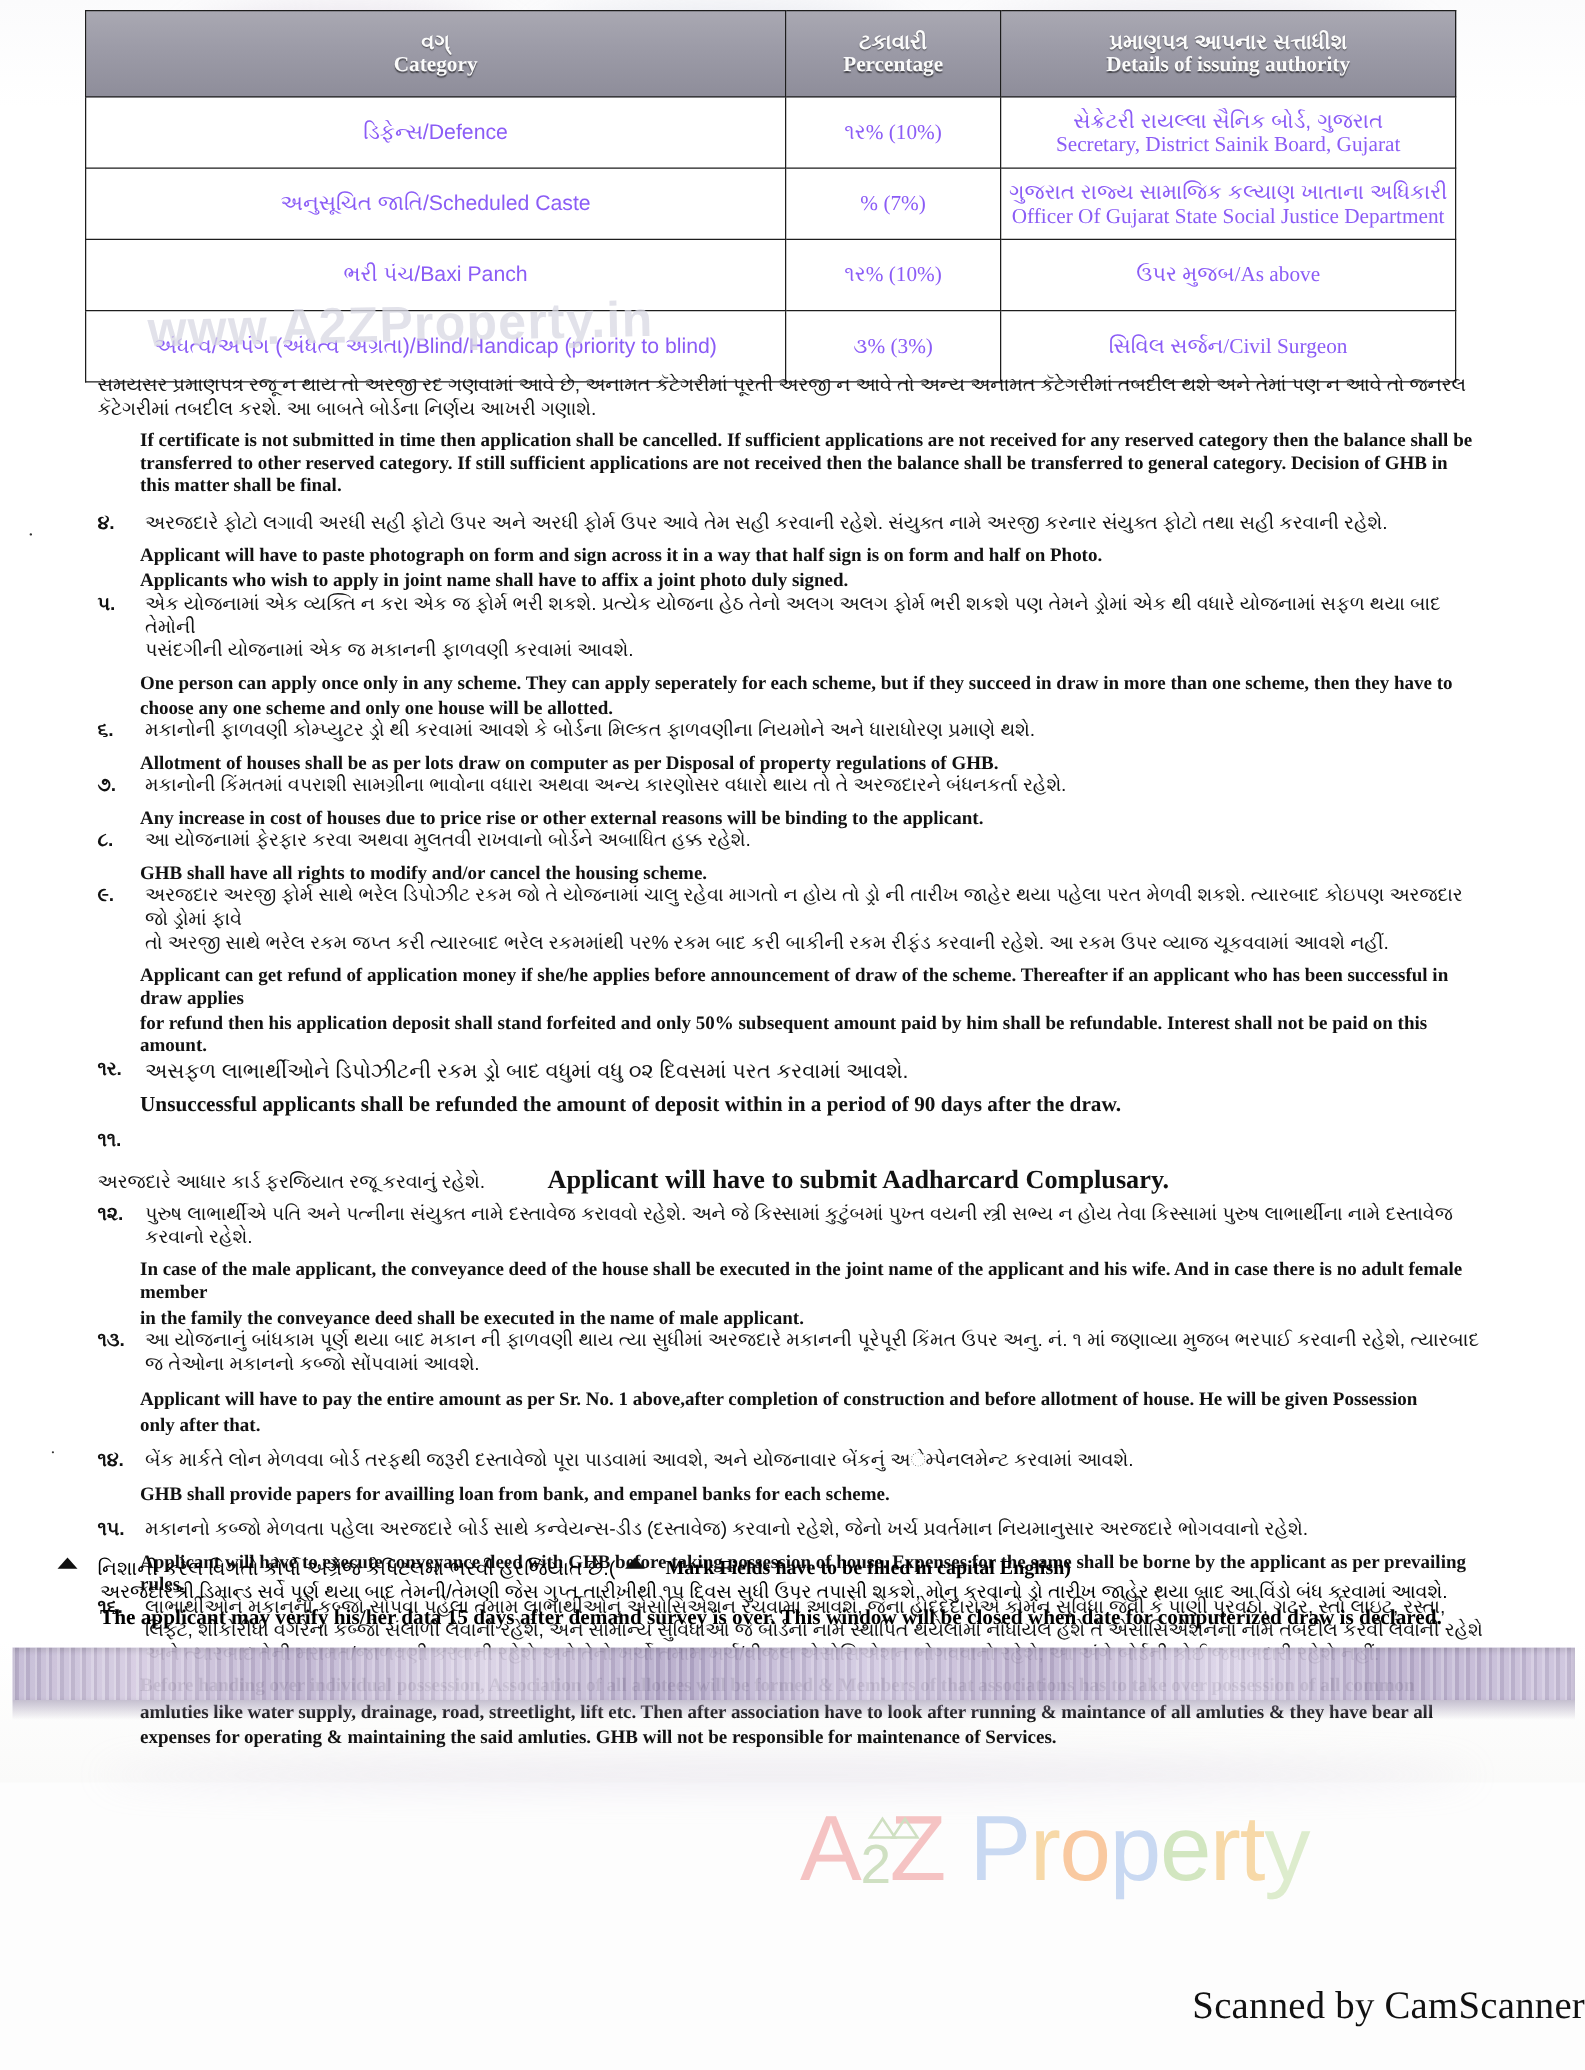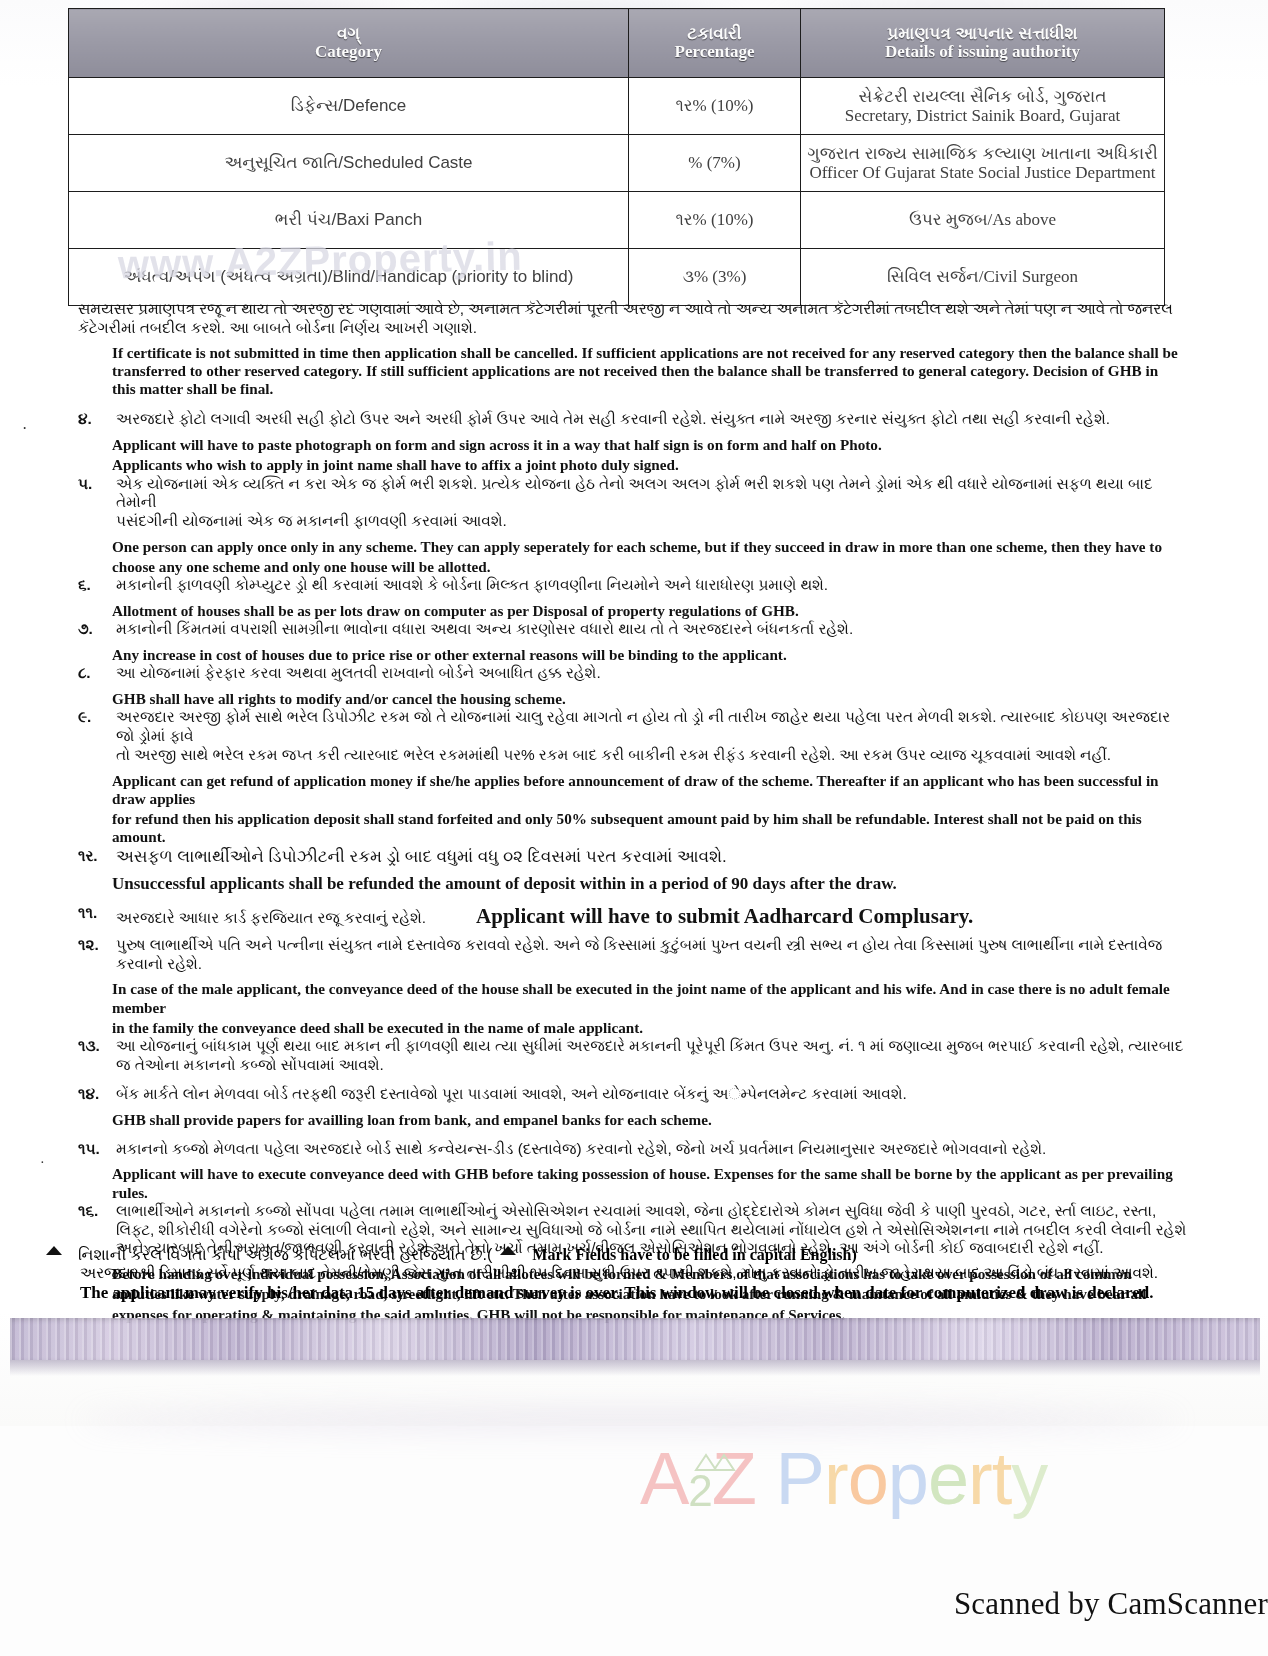--- a/index.html
+++ b/index.html
@@ -82,21 +82,21 @@
     position:absolute;left:68px;top:8px;width:1096px;
     border-collapse:collapse;
     table-layout:fixed;
     padding-left:16px;
   }
   #cat-table td,#cat-table th{
     border:1.6px solid #1d1d1d;
     text-align:center;
     vertical-align:middle;
     padding:4px 6px;
-    color:#404040;
+    color:#8b5cf6;
   }
   #cat-table thead th{
     background:linear-gradient(180deg,#a9a8b2 0%,#9d9ca8 40%,#8e8d9a 100%);
     color:#fbfbfb;
     text-shadow:0 1px 1px rgba(0,0,0,.55);
     font-weight:700;
     height:60px;
     font-size:19px;
     line-height:1.08;
   }
@@ -355,21 +355,21 @@
       <div class="clause">
         <div class="cl-num guj-line">૧ર.</div>
         <div class="cl-body">
           <div class="guj-line" style="font-size:17px;">અસફળ લાભાર્થીઓને ડિપોઝીટની રકમ ડ્રો બાદ વધુમાં વધુ ૦૨ દિવસમાં પરત કરવામાં આવશે.</div>
         </div>
       </div>
       <div class="indent">
         <div class="eng-line" style="font-size:17px;">Unsuccessful applicants shall be refunded the amount of  deposit within in a period of 90 days after the draw.</div>
       </div>
 
-      <div class="clause" style="margin-top:9px;">
+      <div class="clause" style="margin-top:9px;flex-direction:column;">
         <div class="cl-num guj-line">૧૧.</div>
         <div class="cl-body">
           <span class="guj-line" style="display:inline;">અરજદારે આધાર કાર્ડ ફરજિયાત રજૂ કરવાનું રહેશે.</span>
           <span class="inline-eng">Applicant will have to submit  Aadharcard Complusary.</span>
         </div>
       </div>
 
       <div class="clause">
         <div class="cl-num guj-line">૧૨.</div>
         <div class="cl-body">
@@ -380,20 +380,24 @@
         <div class="eng-line tight">In case of the male applicant, the conveyance deed of the house shall be executed in the joint name of the applicant and his wife. And in case there is no adult female member</div>
         <div class="eng-line">in the family the conveyance deed shall be executed in the name of male applicant.</div>
       </div>
 
       <div class="clause">
         <div class="cl-num guj-line">૧૩.</div>
         <div class="cl-body">
           <div class="guj-line">આ યોજનાનું બાંધકામ પૂર્ણ થયા બાદ મકાન ની ફાળવણી થાય ત્યા સુધીમાં અરજદારે મકાનની પૂરેપૂરી કિંમત ઉપર અનુ. નં. ૧ માં જણાવ્યા મુજબ ભરપાઈ કરવાની રહેશે, ત્યારબાદ</div>
           <div class="guj-line">જ તેઓના મકાનનો કબ્જો સોંપવામાં આવશે.</div>
         </div>
+      </div>
+      <div class="indent" style="margin-top:10px;">
+        <div class="eng-line tight">Applicant will have to pay the entire amount as per Sr. No. 1 above,after completion of construction and before allotment of house. He will be given Possession</div>
+        <div class="eng-line" style="padding-left:0;">only after that.</div>
       </div>
 
       <div class="clause" style="margin-top:10px;">
         <div class="cl-num guj-line">૧૪.</div>
         <div class="cl-body">
           <div class="guj-line">બેંક માર્કતે લોન મેળવવા બોર્ડ તરફથી જરૂરી દસ્તાવેજો પૂરા પાડવામાં આવશે, અને યોજનાવાર બેંકનું અેમ્પેનલમેન્ટ કરવામાં આવશે.</div>
         </div>
       </div>
       <div class="indent" style="margin-top:8px;">
         <div class="eng-line">GHB shall provide papers for availling loan from bank, and empanel banks for each scheme.</div>

